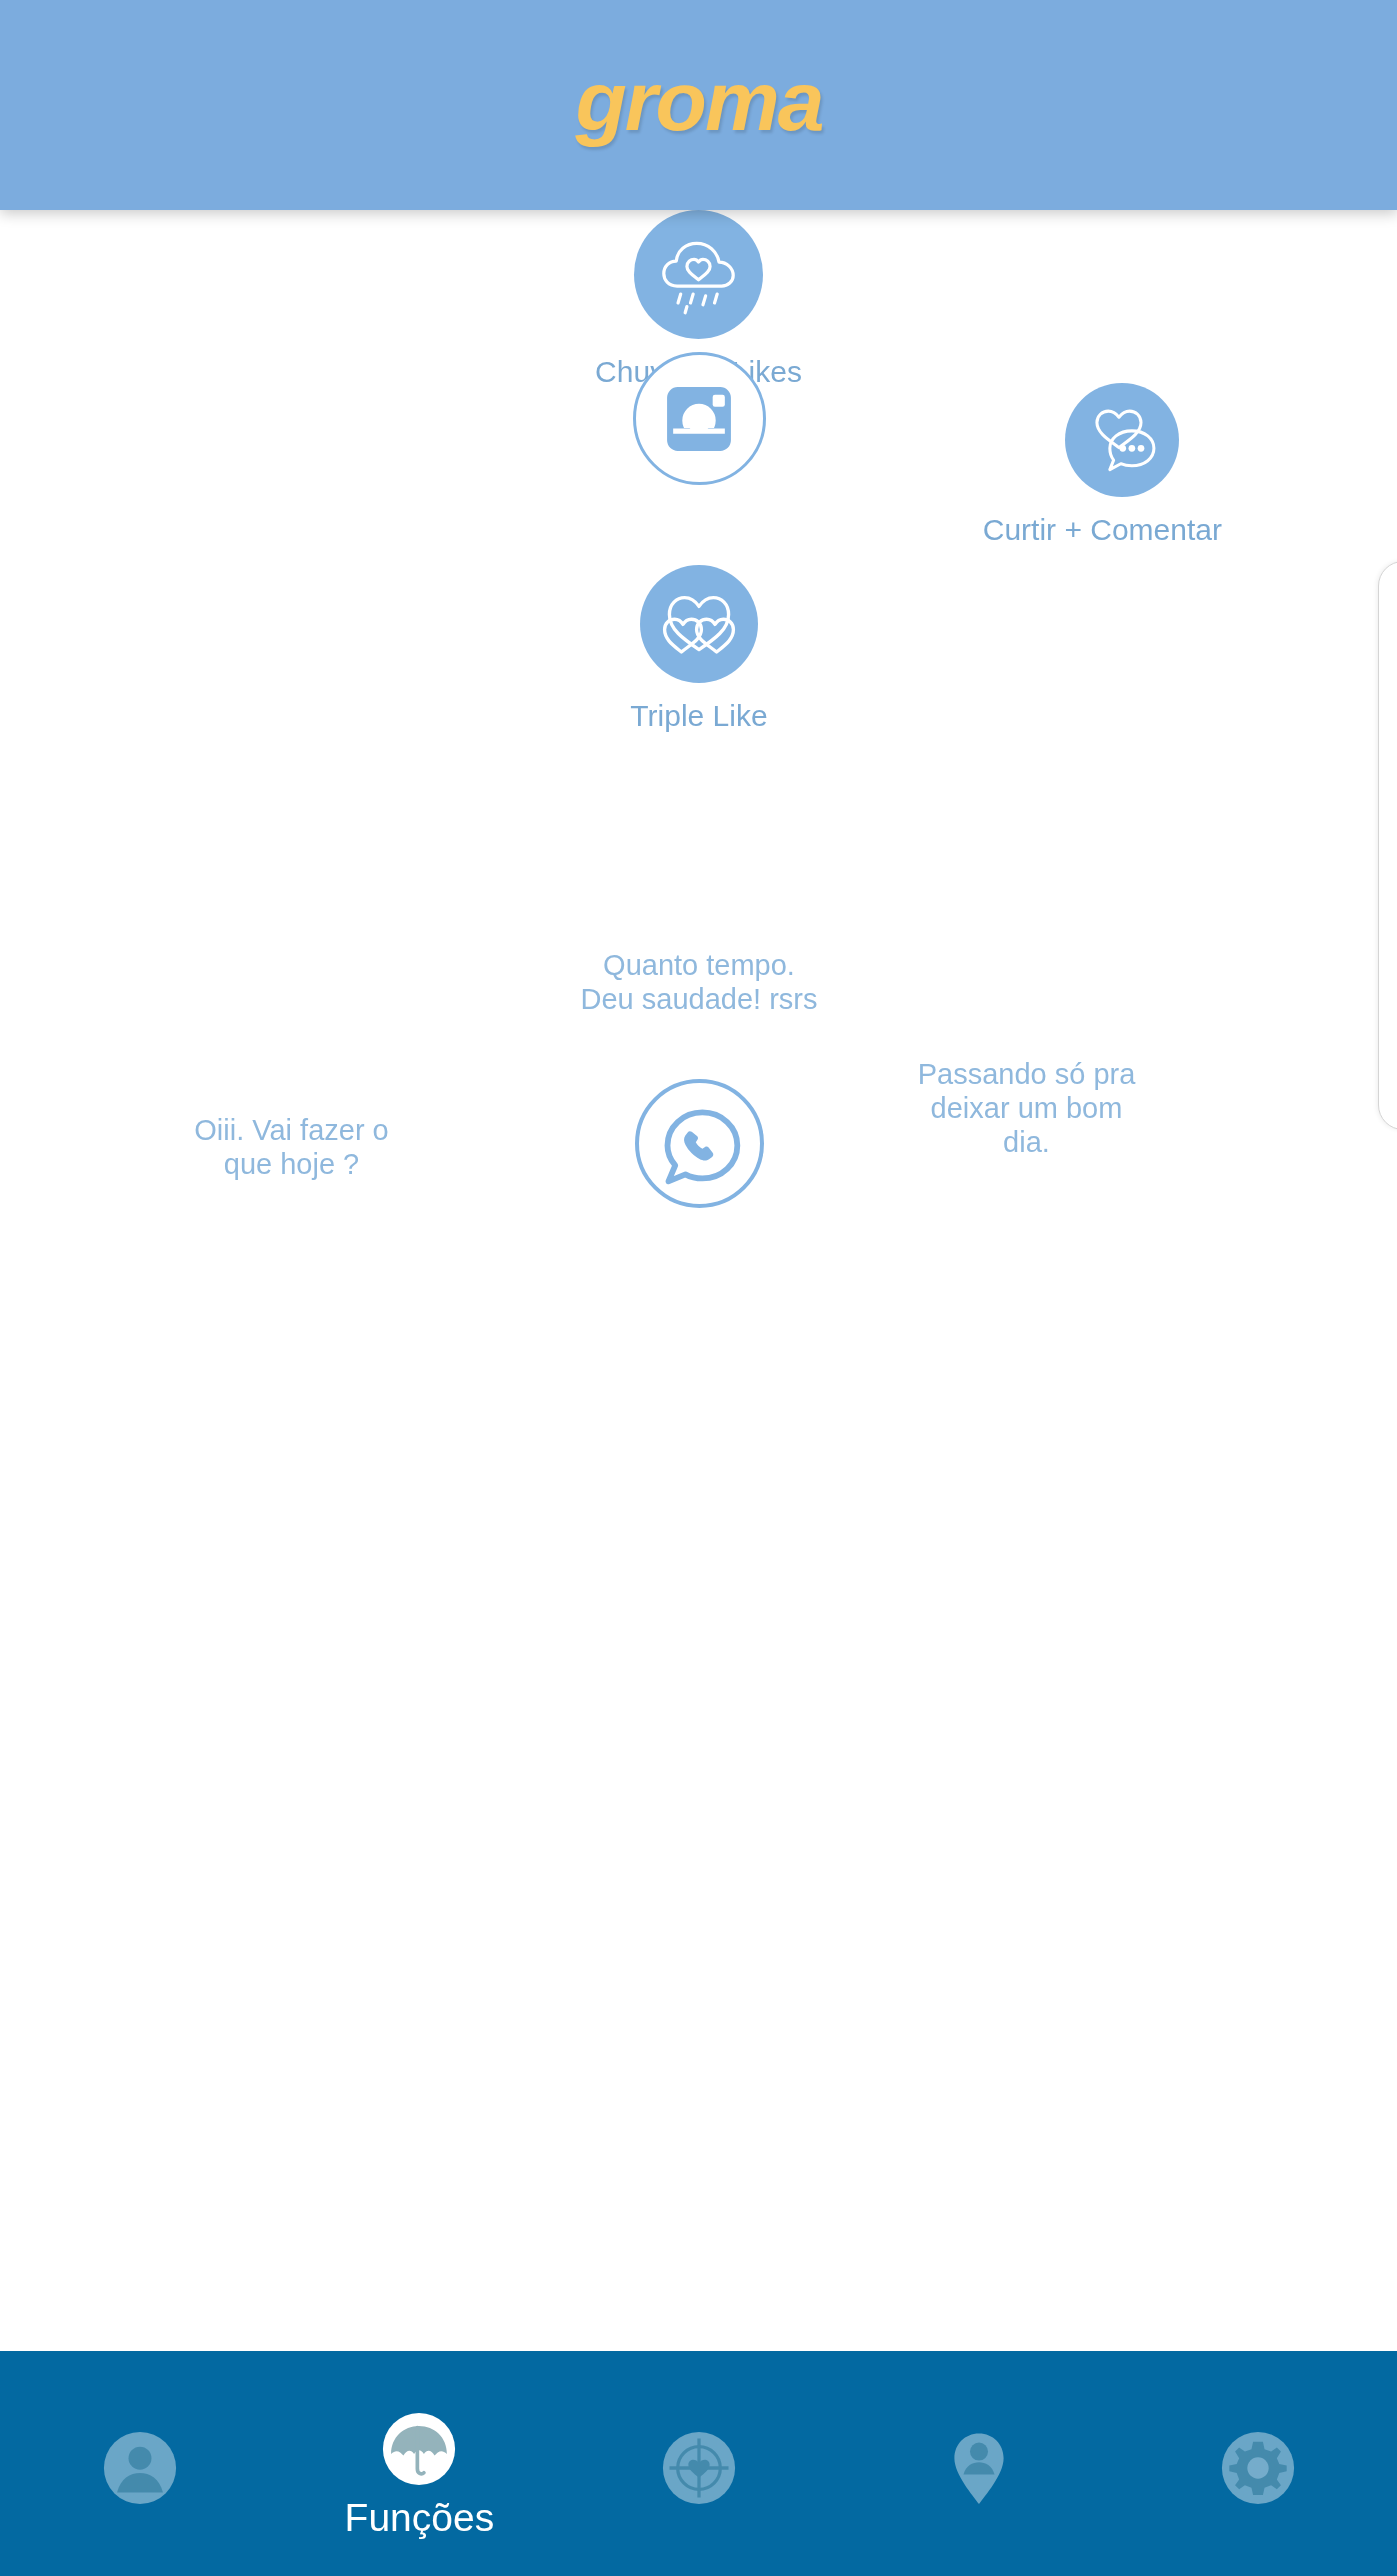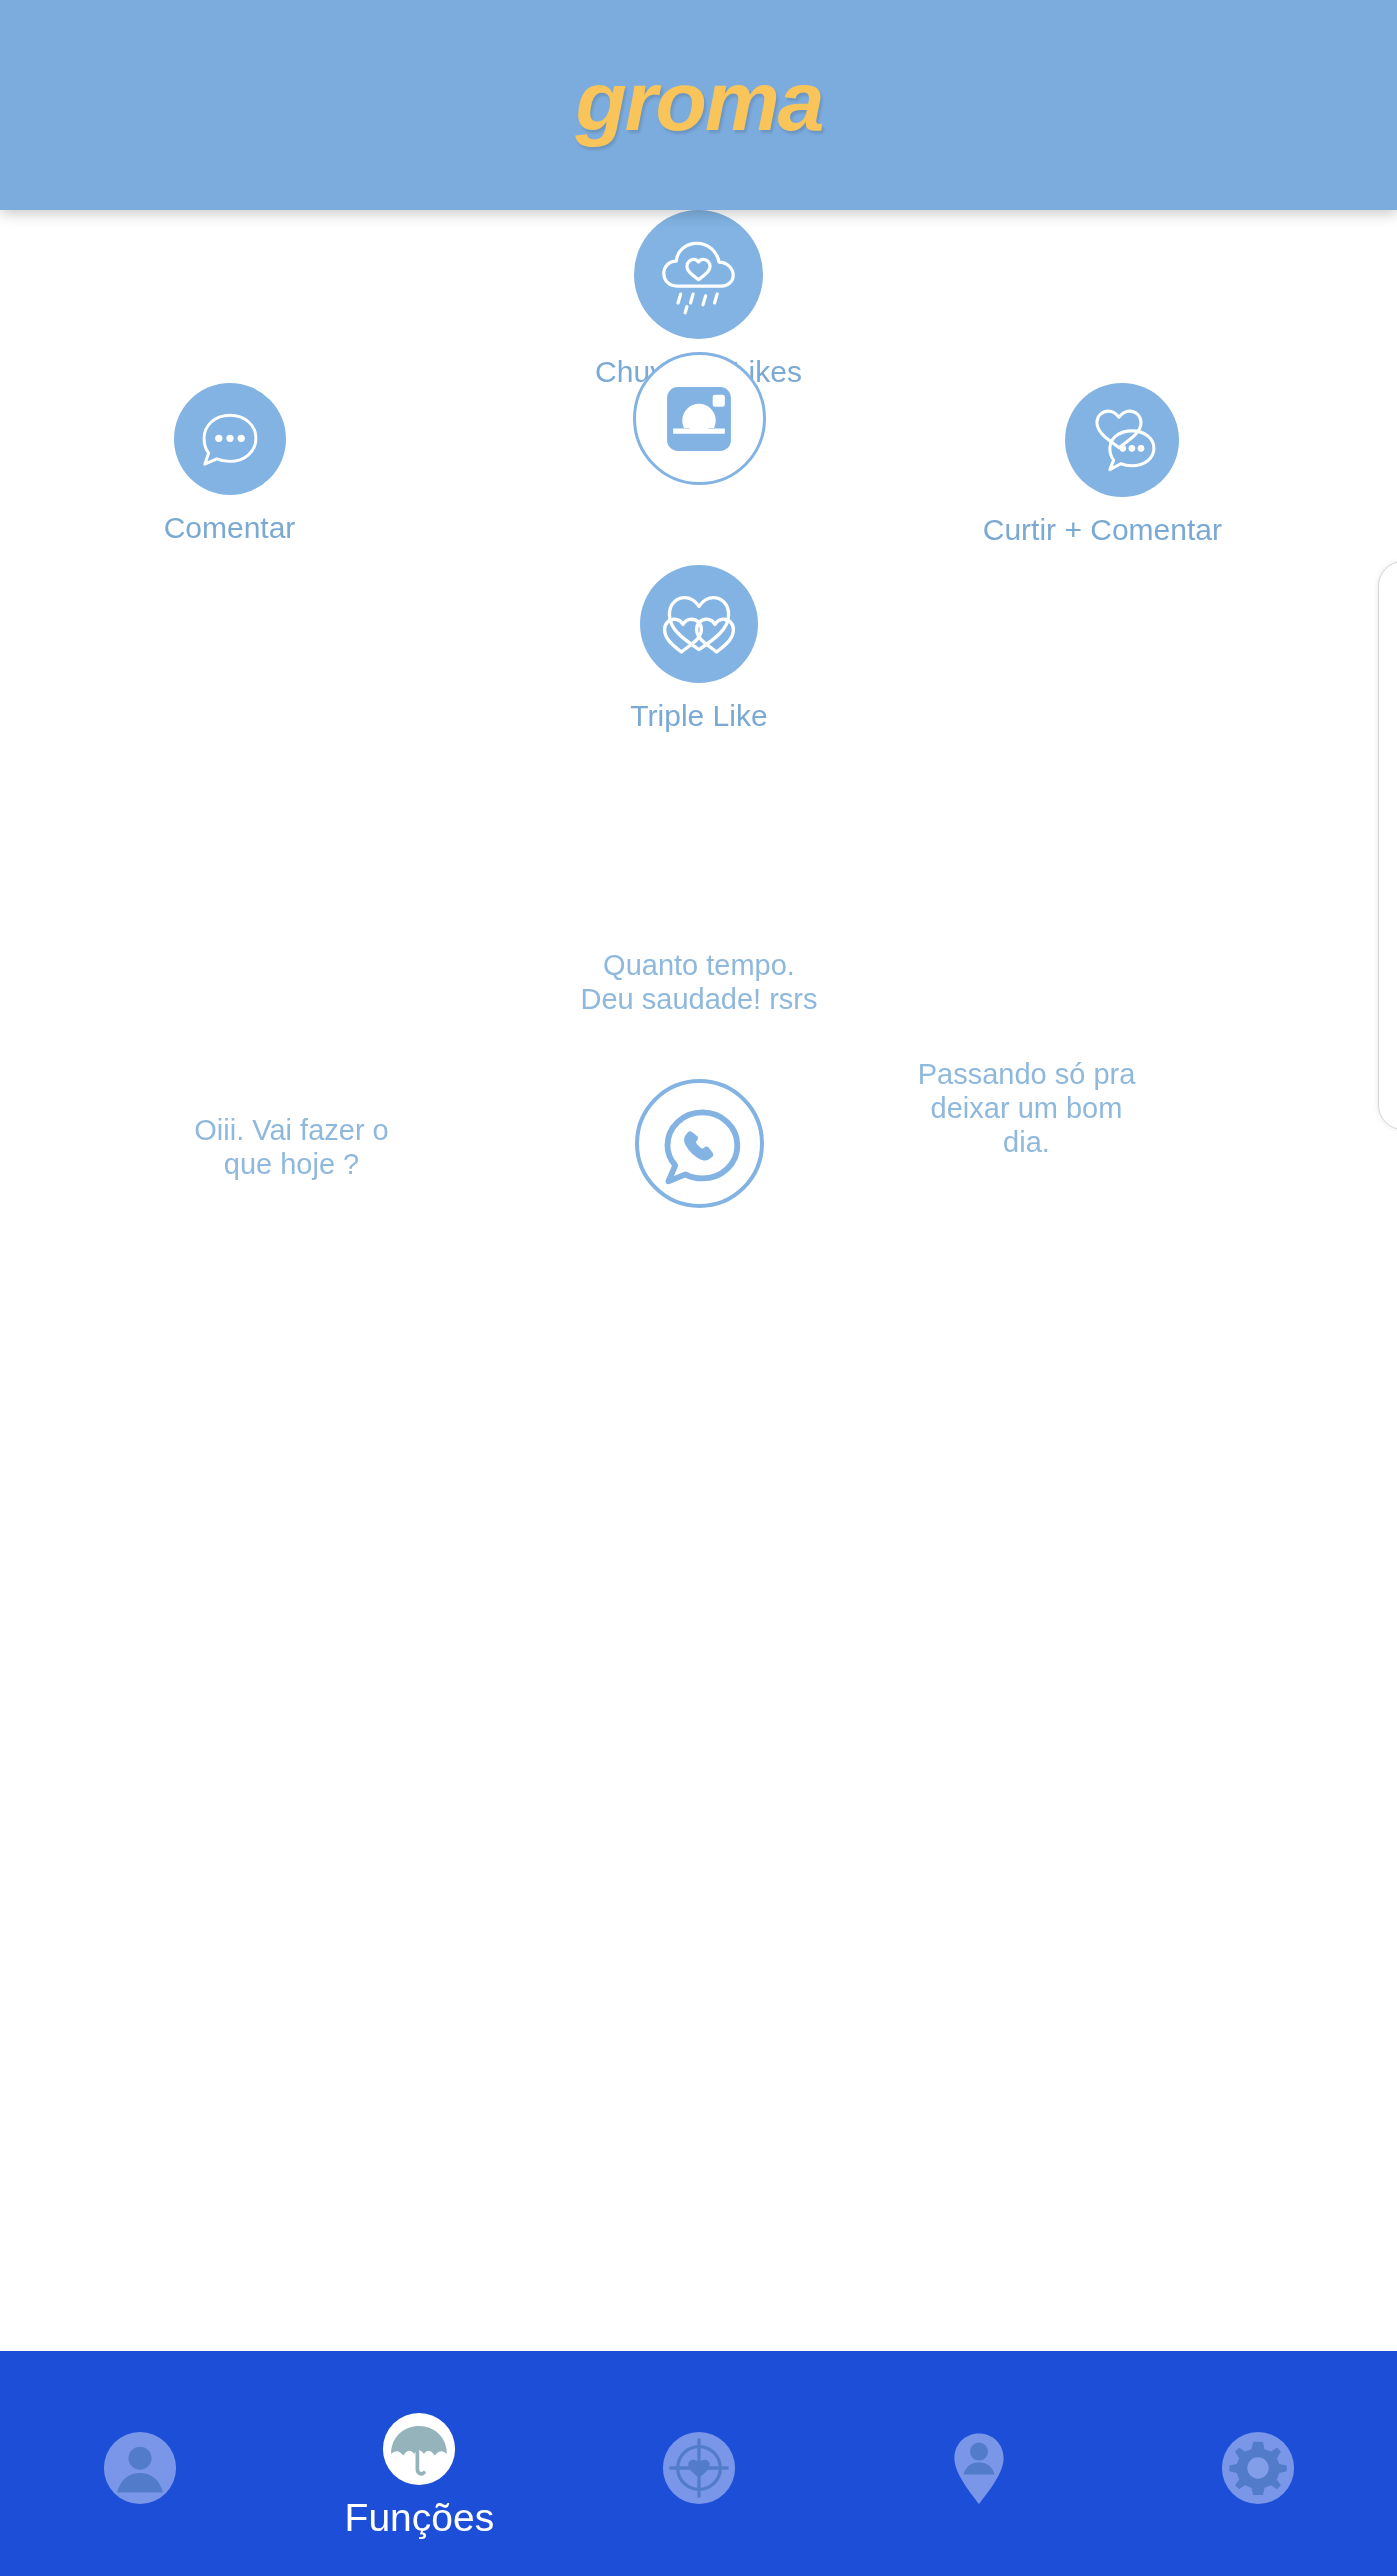--- a/index.html
+++ b/index.html
@@ -113,21 +113,21 @@
     font-size: 39px;
     line-height: 1.2;
   }
 
   
   #navbar {
     position: absolute;
     left: 0; bottom: 0;
     width: 1398px;
     height: 225px;
-    background: #1d4ed8;
+    background: #0369a1;
     display: flex;
     align-items: center;
     z-index: 40;
   }
   .nav-item {
     flex: 1;
     height: 100%;
     display: flex;
     flex-direction: column;
     align-items: center;
@@ -164,31 +164,20 @@
           <line x1="30" y1="72" x2="27" y2="82"></line>
           <line x1="44" y1="72" x2="41" y2="82"></line>
           <line x1="58" y1="74" x2="55" y2="84"></line>
           <line x1="71" y1="72" x2="68" y2="82"></line>
           <line x1="37" y1="86" x2="35" y2="93"></line>
         </svg>
       </div>
       <div class="act-label">Chuva de Likes</div>
     </div>
 
-    <div class="action" style="left:120px; top:173px; width:219px;">
-      <div class="disc" style="width:112px;height:112px;">
-        <svg width="70" height="70" viewBox="0 0 100 100" fill="none" stroke="#ffffff" stroke-width="4.2" stroke-linecap="round" stroke-linejoin="round">
-          <path d="M50 16 C71 16 87 30 87 49 C87 68 71 82 50 82 C43 82 36.5 80.7 31 78.3 L14 86 L19.5 70 C14.5 64.3 13 57 13 49 C13 30 29 16 50 16 Z"></path>
-          <circle cx="34" cy="49" r="5.2" fill="#ffffff" stroke="none"></circle>
-          <circle cx="50" cy="49" r="5.2" fill="#ffffff" stroke="none"></circle>
-          <circle cx="66" cy="49" r="5.2" fill="#ffffff" stroke="none"></circle>
-        </svg>
-      </div>
-      <div class="act-label">Comentar</div>
-    </div>
 
     <div class="action" style="left:580px; top:142px; width:238px;">
       <div class="disc hollow" style="width:133px;height:133px;">
         <svg width="76" height="76" viewBox="0 0 100 100">
           <path fill="#82b3e2" d="M22 8 H78 A14 14 0 0 1 92 22 V78 A14 14 0 0 1 78 92 H22 A14 14 0 0 1 8 78 V22 A14 14 0 0 1 22 8 Z
                                    M50 30 A22 22 0 1 0 50 74 A22 22 0 1 0 50 30 Z
                                    M16 62 H84 V78 A8 8 0 0 1 76 86 H24 A8 8 0 0 1 16 78 Z"></path>
           <circle cx="50" cy="52" r="16" fill="#ffffff"></circle>
           <rect x="68" y="18" width="16" height="16" rx="3" fill="#ffffff"></rect>
           <path fill="#ffffff" d="M16 66 H84 V78 A8 8 0 0 1 76 86 H24 A8 8 0 0 1 16 78 Z" opacity="0"></path>

